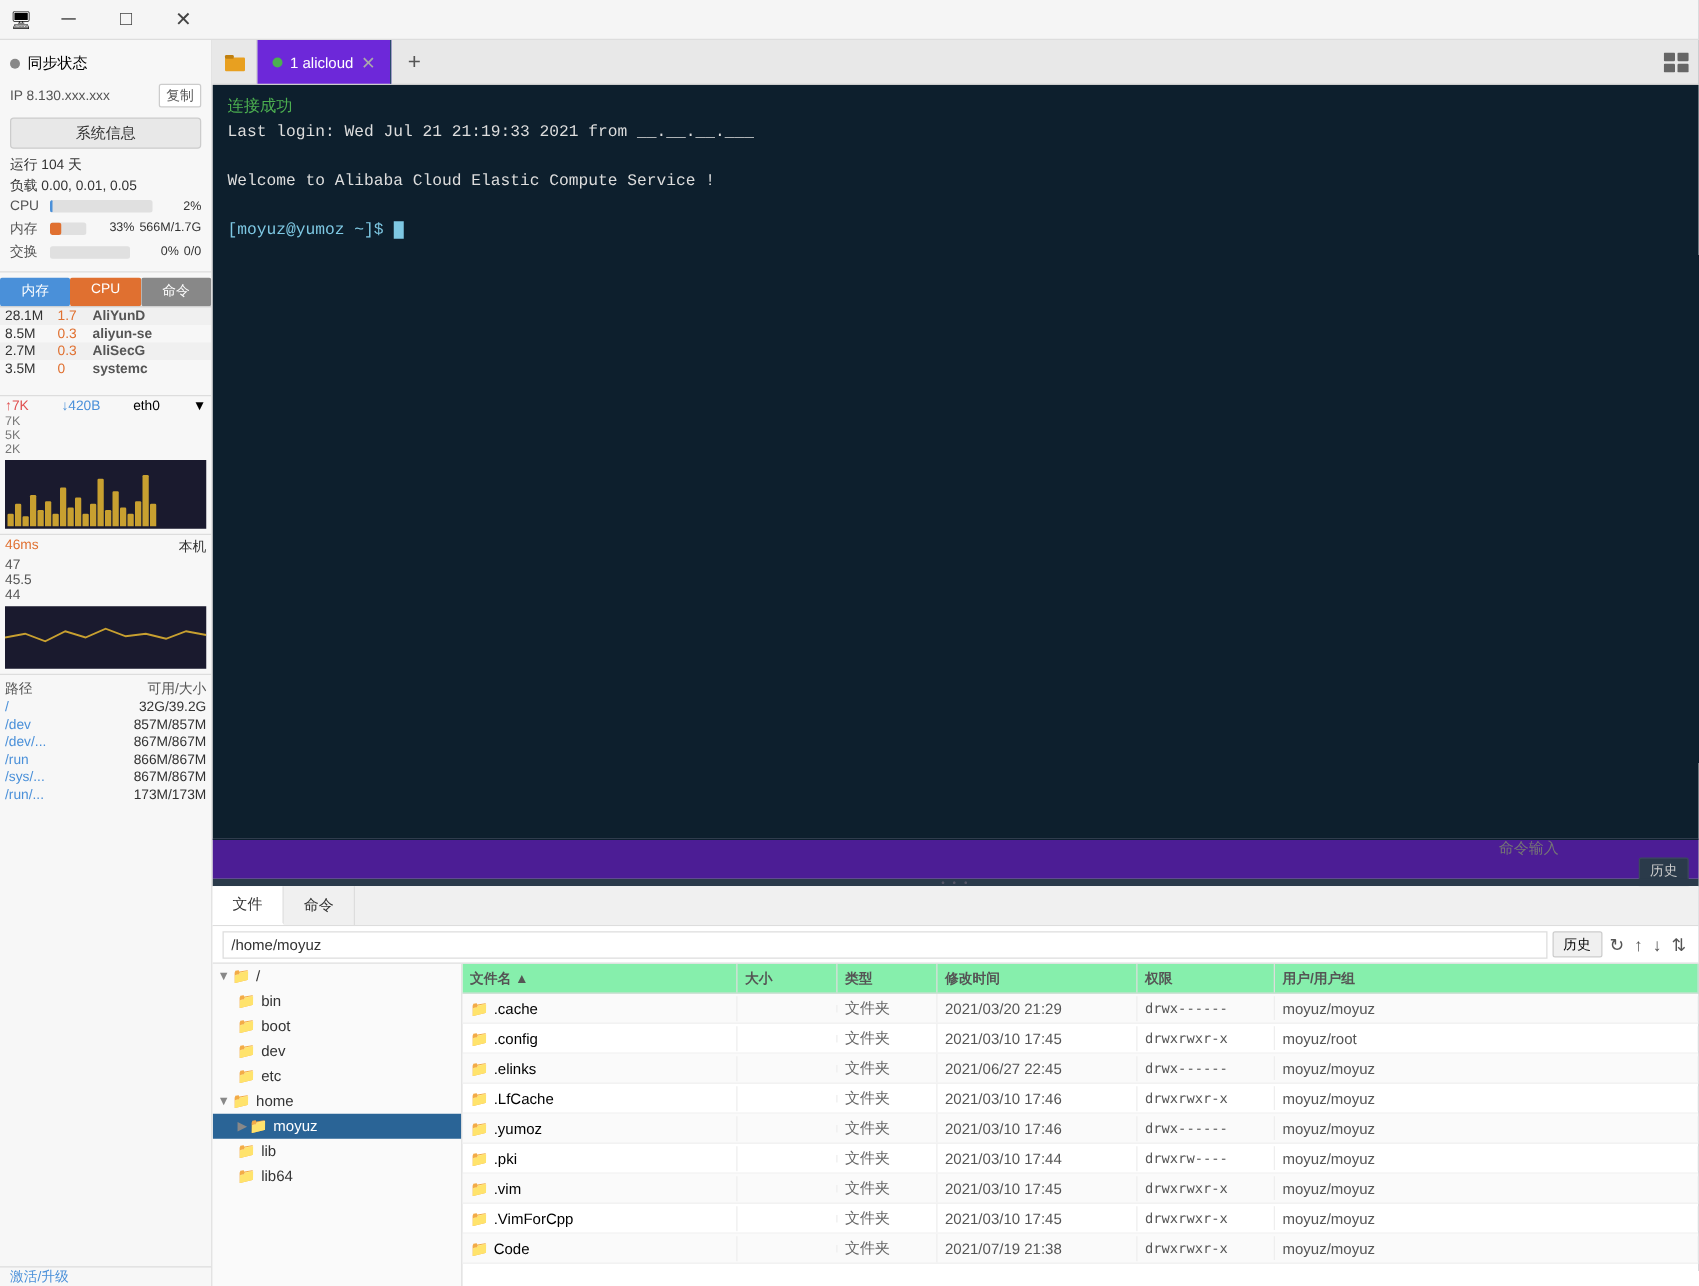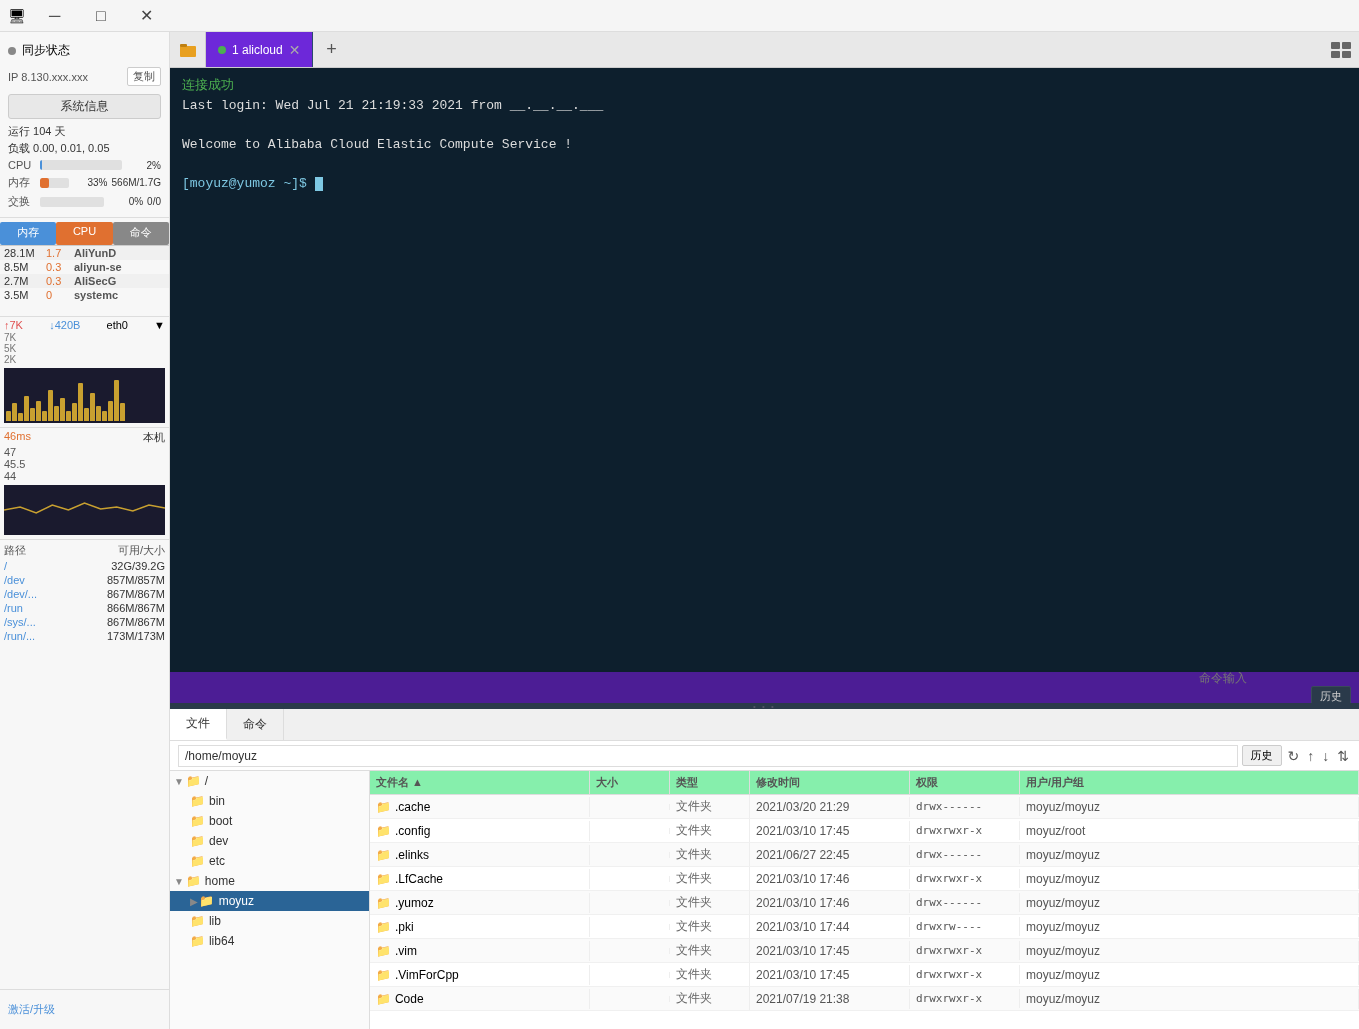--- a/index.html
+++ b/index.html
@@ -110,21 +110,21 @@
     .lat-chart { height: 50px; background: #1a1a2e; margin: 2px 0; position: relative; overflow: hidden; }
 
     
     .disk-section { padding: 2px 4px; border-top: 1px solid #ddd; flex: 1; }
     .disk-header { display: flex; justify-content: space-between; font-size: 11px; color: #555; padding: 1px 0; }
     .disk-row { display: flex; justify-content: space-between; font-size: 11px; padding: 1px 0; }
     .disk-path { color: #4a90d9; width: 50px; overflow: hidden; }
     .disk-val { color: #333; text-align: right; flex: 1; }
 
     
-    .activate-row { padding: 12px 8px; border-top: 1px solid #ddd; font-size: 11px; color: #4a90d9; cursor: pointer; }
+    .activate-row { padding: 0 8px; border-top: 1px solid #ddd; font-size: 11px; color: #4a90d9; cursor: pointer; }
 
     
     .main-area { flex: 1; display: flex; flex-direction: column; overflow: hidden; }
 
     
     .tab-bar {
       height: 36px;
       background: #e8e8e8;
       display: flex;
       align-items: stretch;

